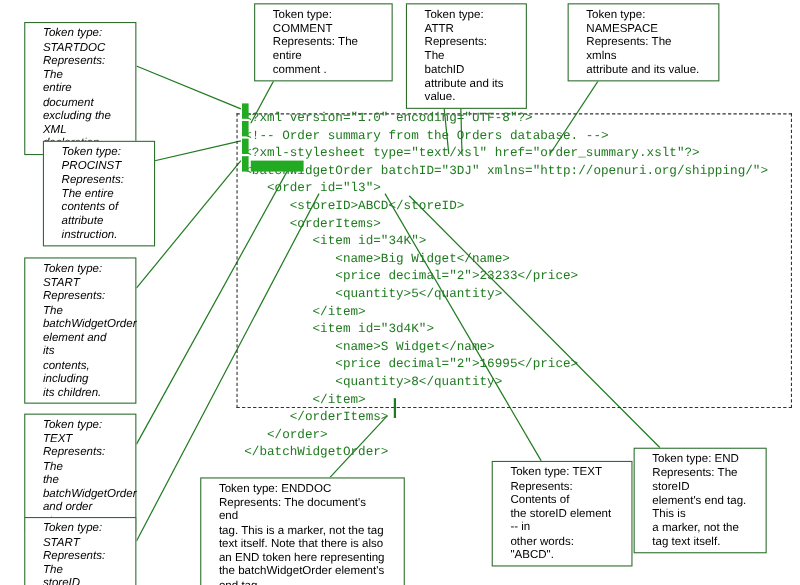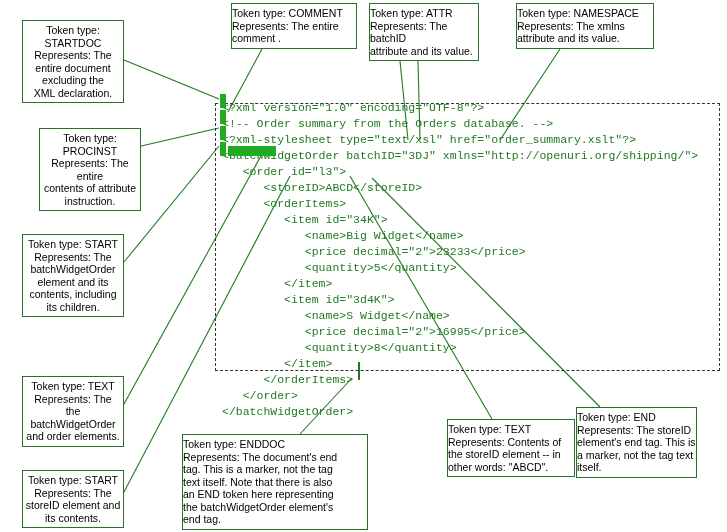--- a/index.html
+++ b/index.html
@@ -12,26 +12,26 @@
   #root{position:absolute;left:0;top:0;width:727px;height:532px;}
   svg#wires{position:absolute;left:0;top:0;width:727px;height:532px;pointer-events:none;}
 
   .note{
     position:absolute;
     border:1px solid #2e6f2e;
     background:#ffffff;
     font-size:10.5px;
     line-height:12.5px;
     color:#000;
-    padding:3px 0;
+    padding:3px 16px;
     box-sizing:border-box;
     z-index:3;
   }
   .note .ttl{display:block;}
-  .note.c{text-align:center;}
+  .note.c{text-align:left;font-style:italic;}
   .note.l{text-align:left;}
 
   .code{
     position:absolute;
     left:222px;top:88px;
     width:498px;height:300px;
     font-family:"Liberation Mono", monospace;
     font-size:11.5px;
     line-height:16px;
     color:#1f7a1f;

